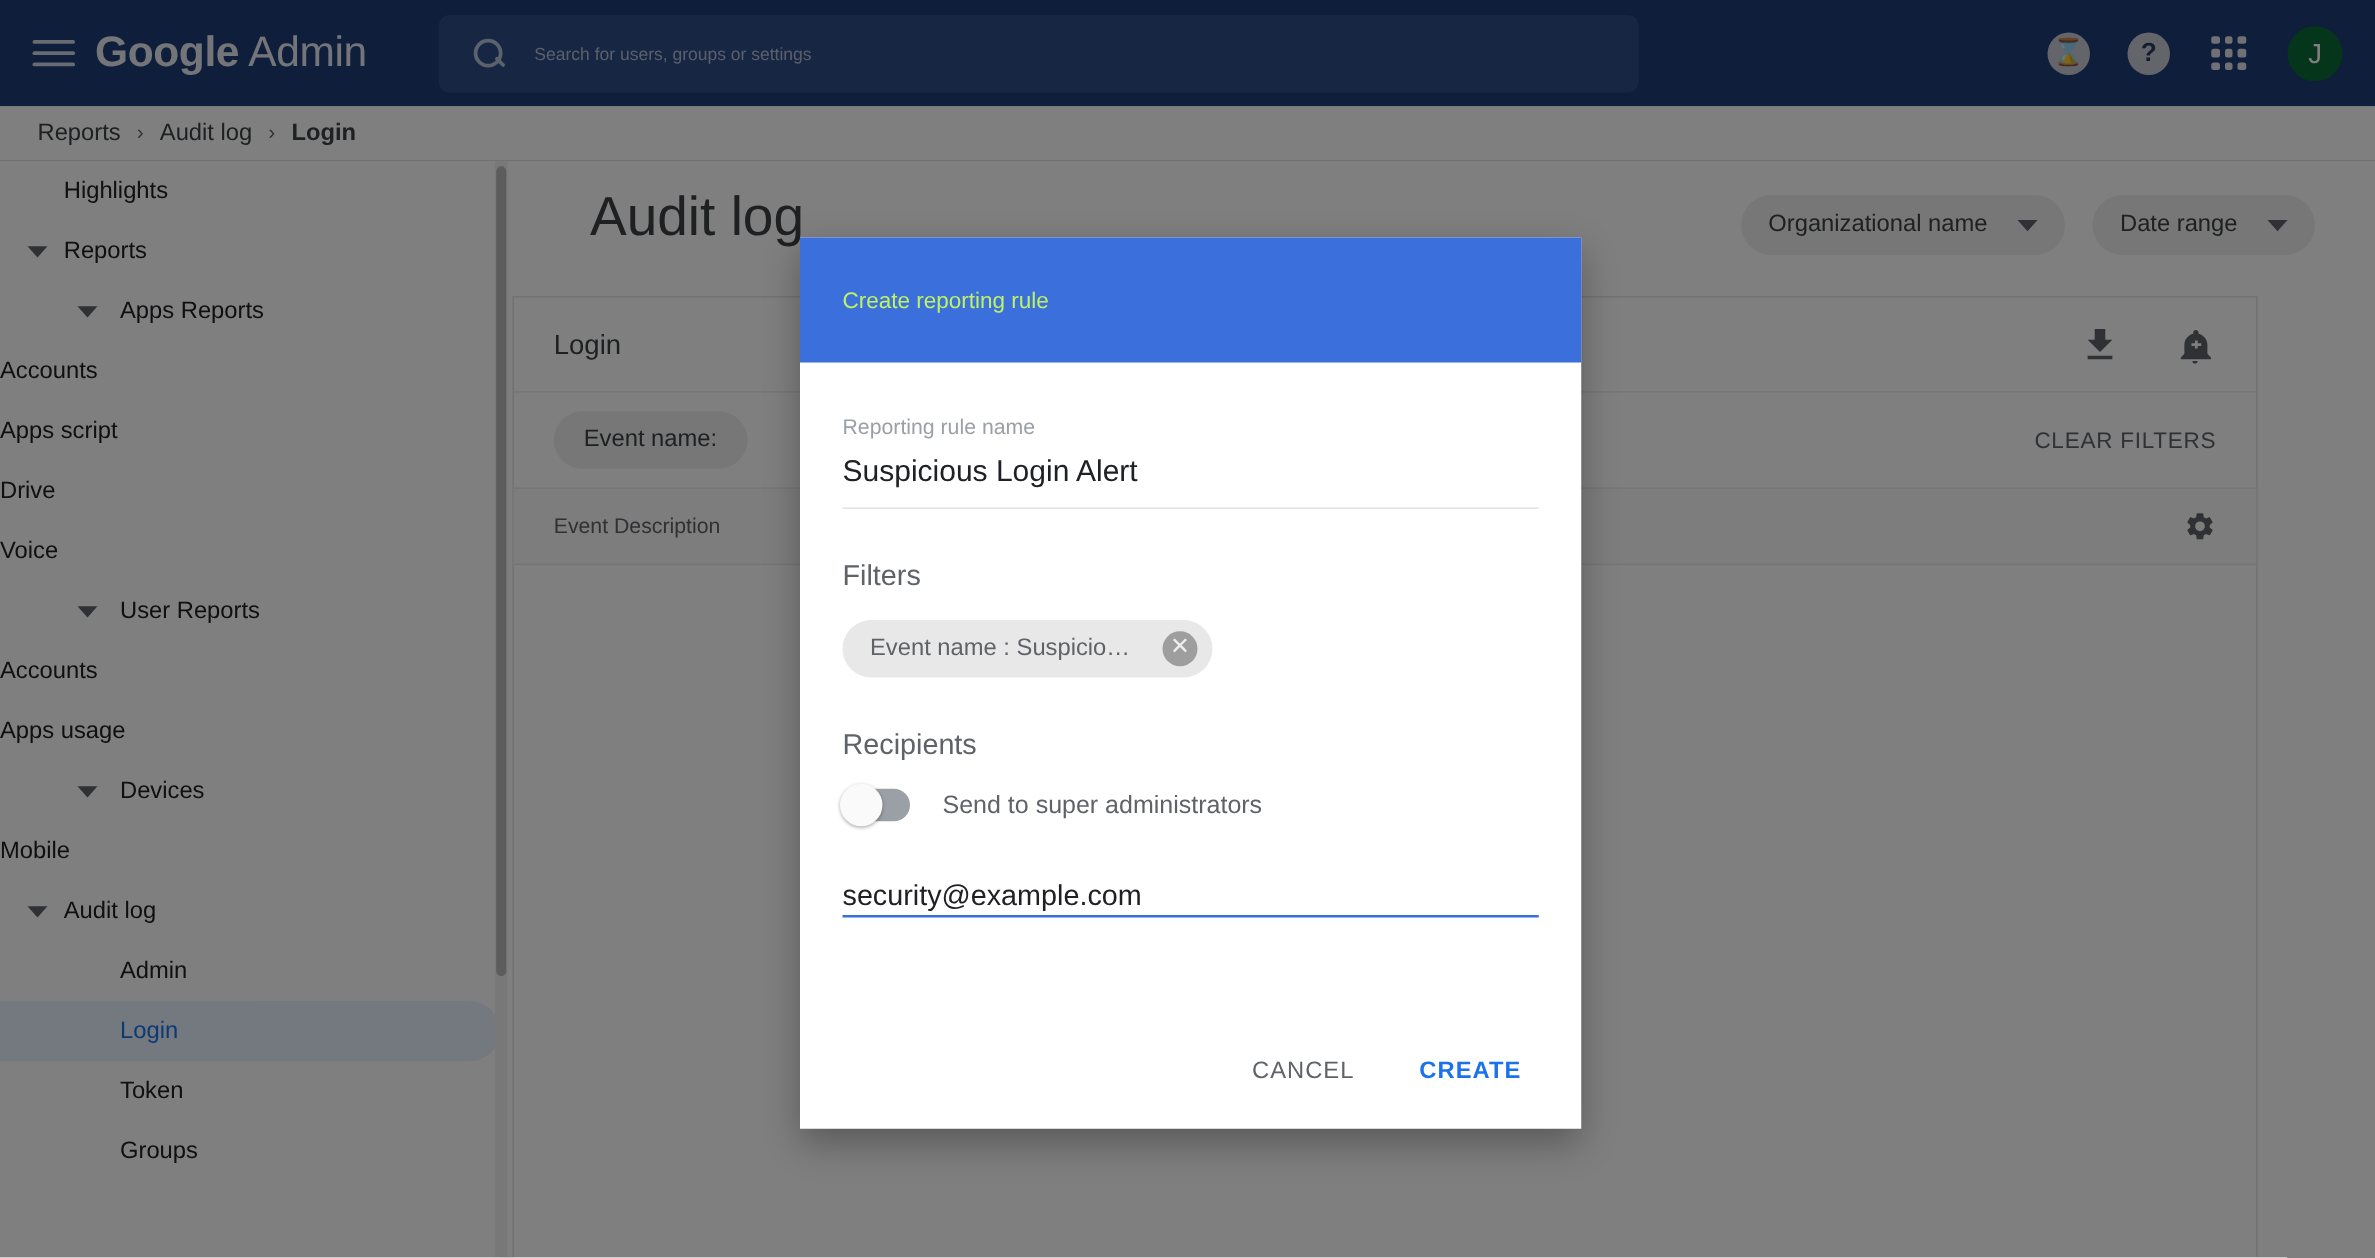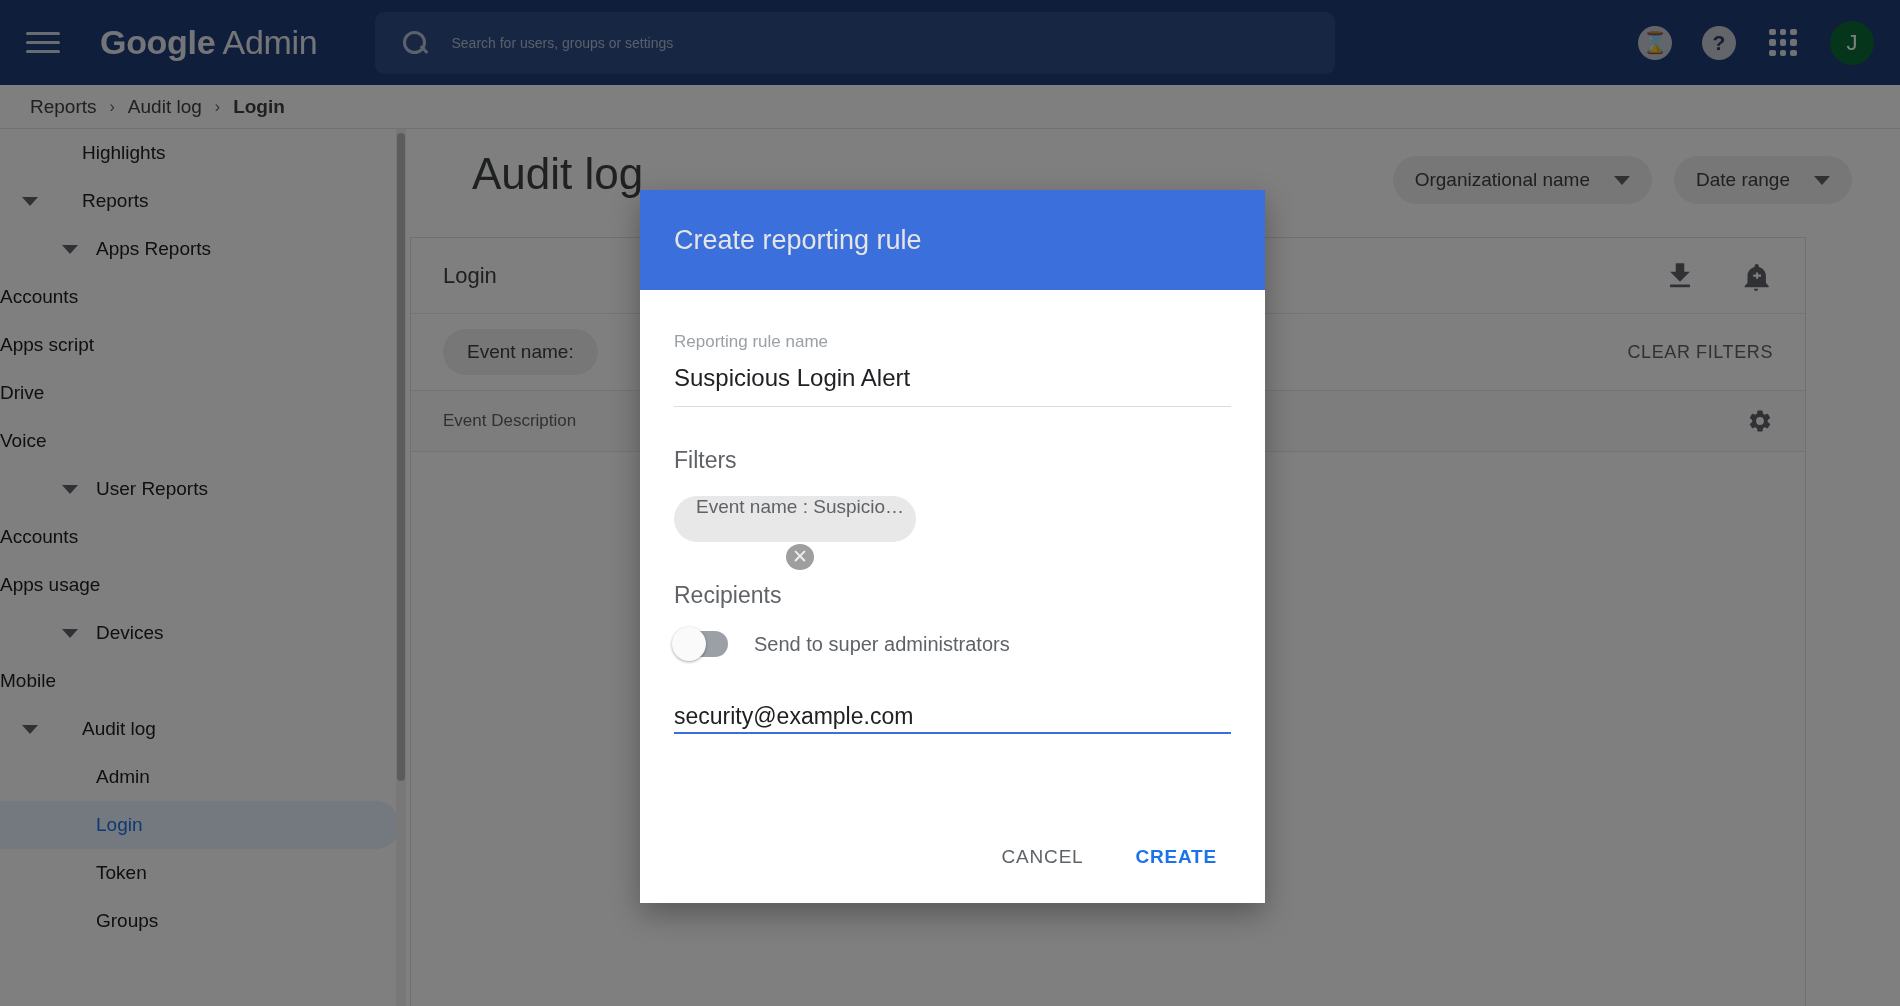--- a/index.html
+++ b/index.html
@@ -12,21 +12,21 @@
 
   
   .topbar {
     position: absolute; top: 0; left: 0; width: 1900px; height: 85px;
     background: #1f3c77; display: flex; align-items: center;
     padding: 0 26px;
   }
   .hamburger { width: 34px; height: 28px; display: flex; flex-direction: column;
     justify-content: center; gap: 6px; cursor: pointer; margin-right: 16px; }
   .hamburger span { display:block; height: 3px; background: #cfd6e4; border-radius: 2px; }
-  .brand { font-size: 34px; color: #e8eaf1; letter-spacing: -0.3px; white-space: nowrap; margin-left: 24px; }
+  .brand { font-size: 34px; color: #e8eaf1; letter-spacing: -0.3px; white-space: nowrap; }
   .brand b { font-weight: 700; }
   .brand i { font-style: normal; font-weight: 400; }
 
   .searchbox {
     margin-left: 58px; width: 960px; height: 62px; border-radius: 9px;
     background: #2f4d86; display: flex; align-items: center; padding: 0 26px;
     cursor: text;
   }
   .searchbox .magnifier { width: 28px; height: 28px; position: relative; flex: 0 0 auto; margin-right: 22px; }
   .searchbox .magnifier::before {
@@ -74,21 +74,21 @@
     font-size: 19px; color: #202124; cursor: pointer;
     border-radius: 0 24px 24px 0; padding-right: 20px;
     position: relative;
   }
   .nav-item.sel { background: #e8f0fe; color: #1a73e8; font-weight: 400; }
   .caret {
     width: 0; height: 0; border-left: 8px solid transparent;
     border-right: 8px solid transparent; border-top: 9px solid #5f6368;
     position: absolute;
   }
-  .lvl0 { padding-left: 82px; }
+  .lvl0 { padding-left: 51px; }
   .lvl1 { padding-left: 96px; }
   .lvl2 { }
   .c0 { left: 22px; }
   .c1 { left: 62px; }
 
   
   .scrolltrack {
     position: absolute; left: 396px; top: 129px; width: 10px; height: 877px;
     background: #f1f1f1;
   }
@@ -154,33 +154,33 @@
 
   
   .dialog {
     position: absolute; z-index: 50; left: 640px; top: 190px;
     width: 625px; height: 713px; background:#fff;
     box-shadow: 0 11px 28px rgba(0,0,0,.30);
     display:flex; flex-direction:column;
   }
   .dlg-head {
     height: 100px; background:#3b6fdb; display:flex; align-items:center;
-    padding-left: 34px; color:#e5e5e5; font-size: 27px;
+    padding-left: 34px; color:#bef264; font-size: 18px;
   }
   .dlg-body { flex:1; padding: 42px 34px 0 34px; }
   .field-label { font-size: 17px; color: #9aa0a6; margin-bottom: 12px; }
   .field-value {
     font-size: 24px; color: #202124; padding-bottom: 14px;
     border-bottom: 1px solid #dadce0;
   }
   .sect-label { font-size: 23px; color: #5f6368; margin: 40px 0 22px 0; }
   .chip2 {
     height: 46px; border-radius: 23px; background: #e8e8e8;
     display:inline-flex; align-items:center; gap: 26px; padding: 0 12px 0 22px;
-    font-size: 19px; color:#5f6368; cursor:pointer;flex-direction:column;
+    font-size: 19px; color:#5f6368; cursor:pointer;
   }
   .chip-x {
     width: 28px; height: 28px; border-radius:50%; background:#9e9e9e;
     color:#eee; font-size:19px; line-height:26px; text-align:center; cursor:pointer;
   }
   .togrow { display:flex; align-items:center; gap: 26px; margin-top: 6px; }
   .toggle {
     width: 54px; height: 26px; border-radius: 13px; background:#9aa0a6;
     position: relative; cursor:pointer; flex:0 0 auto;
   }

